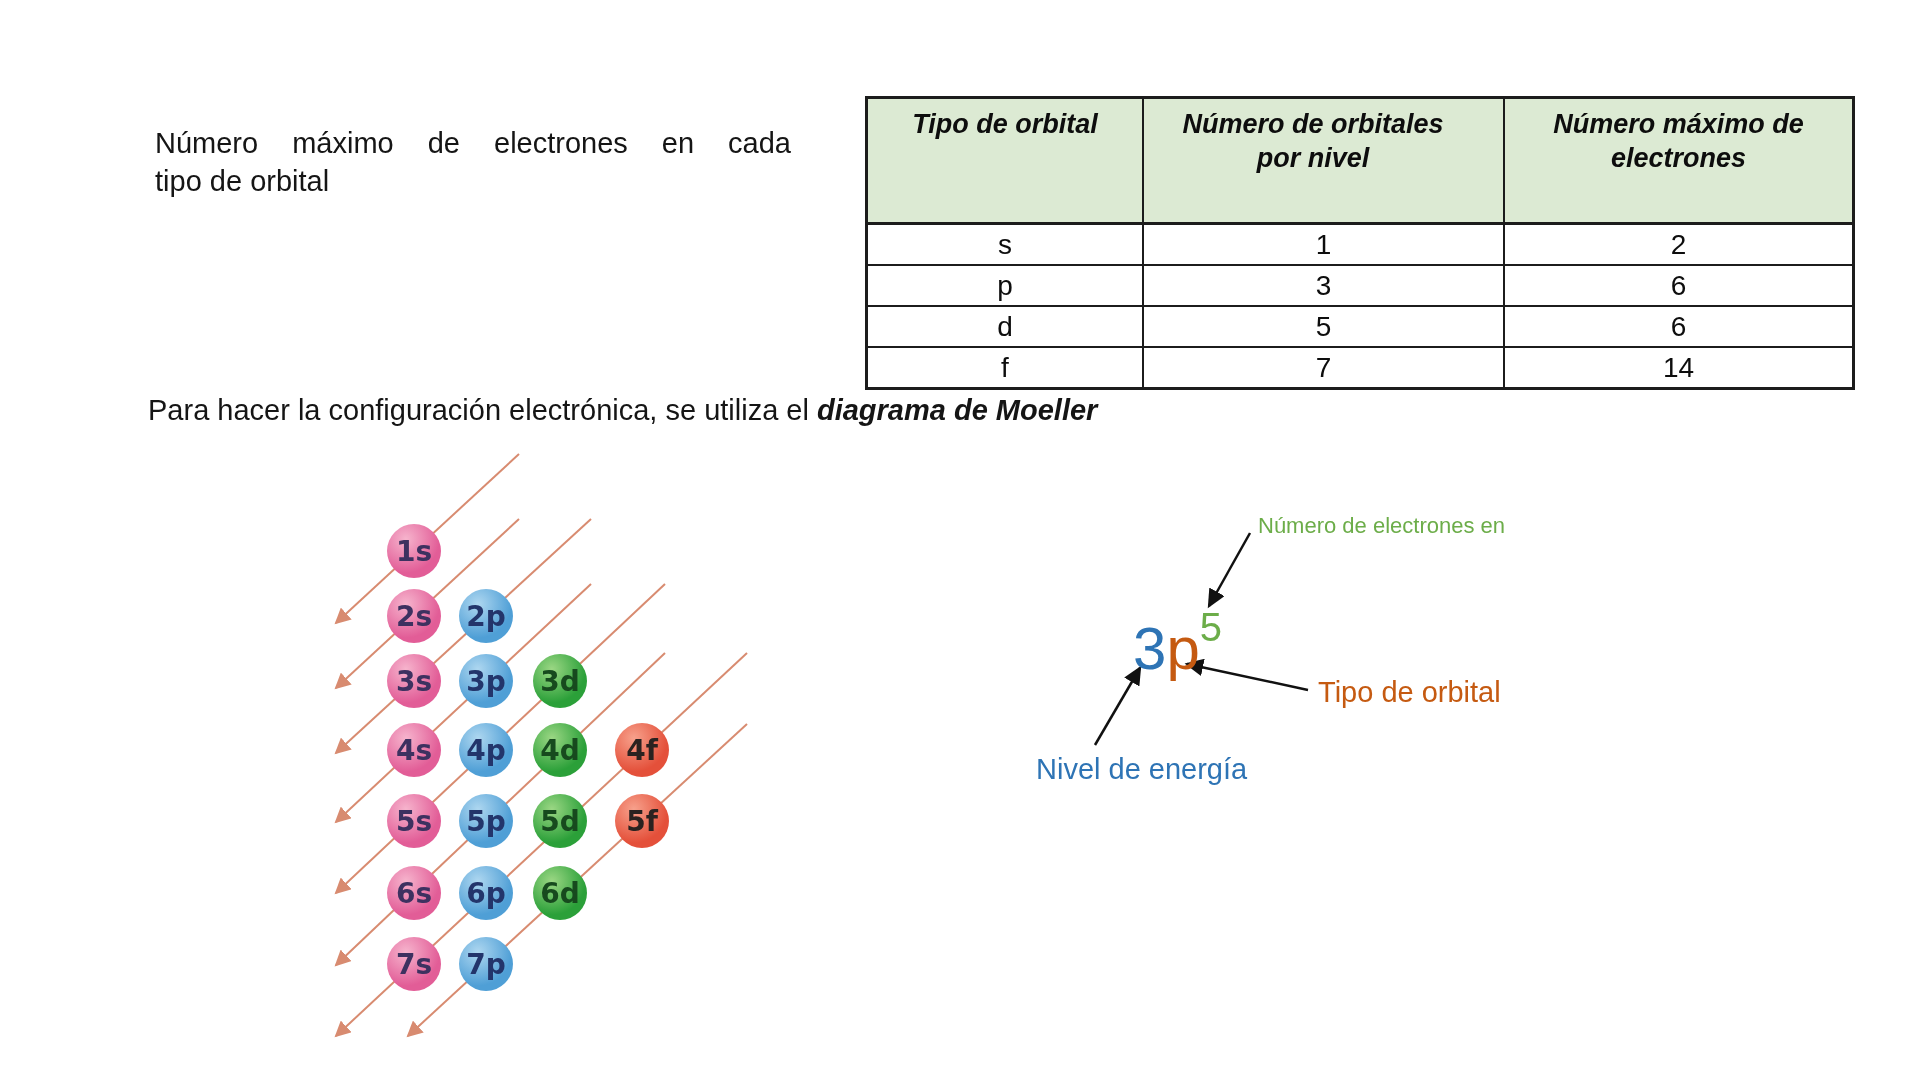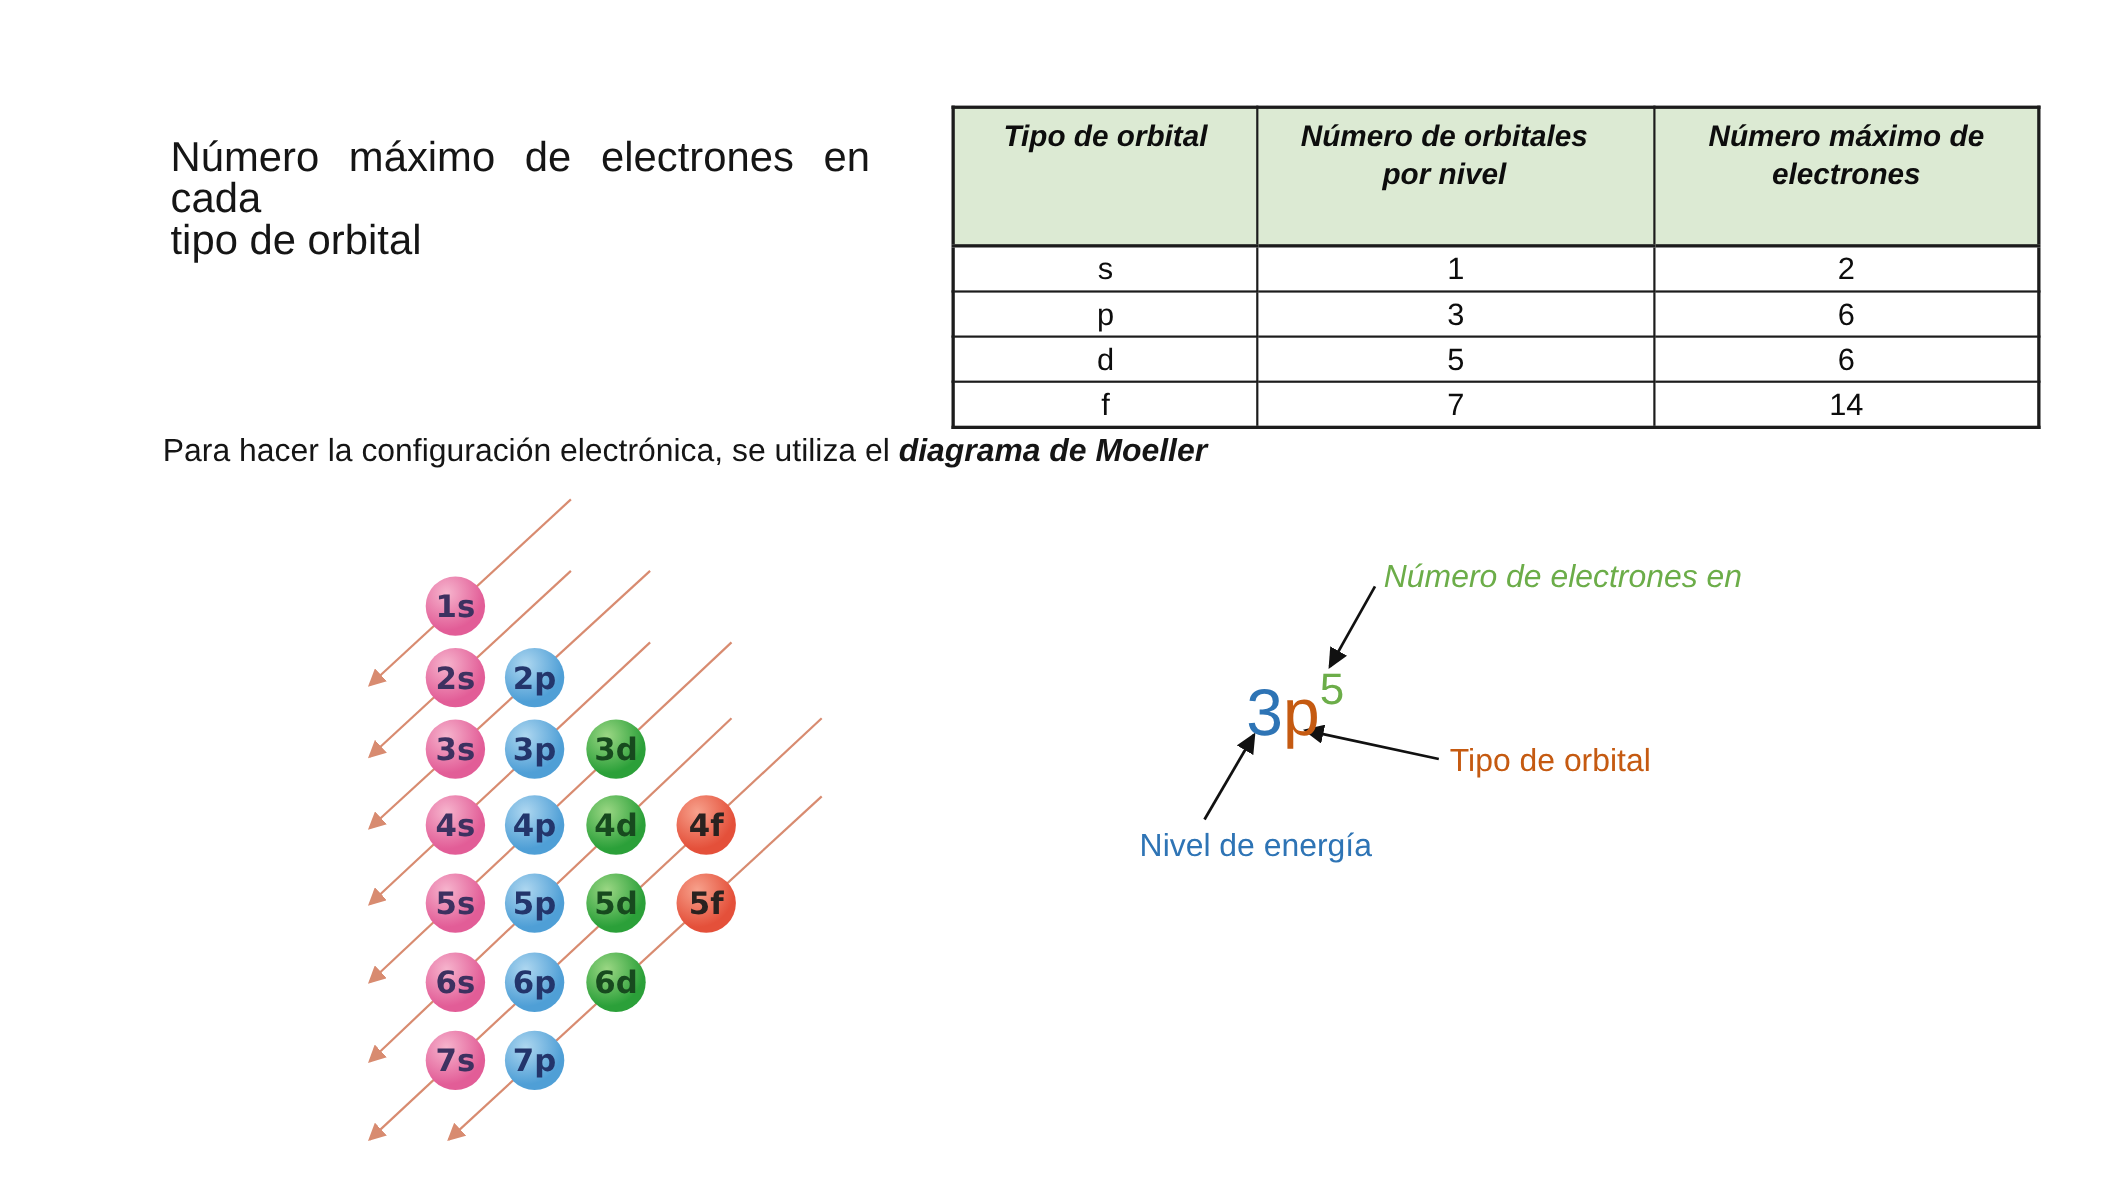--- a/index.html
+++ b/index.html
@@ -1,21 +1,21 @@
 <!DOCTYPE html>
 <html><head>
 <meta charset="utf-8">
 <style>
   html,body{margin:0;padding:0;background:#ffffff;}
   #canvas{
     position:relative;width:1920px;height:1080px;background:#ffffff;overflow:hidden;
     font-family:"Liberation Sans",sans-serif;color:#111;
   }
   
-  #intro{position:absolute;left:155px;top:124px;width:636px;font-size:38px;color:#151515;}
+  #intro{position:absolute;left:155px;top:124px;width:636px;font-size:29px;color:#151515;}
   #intro .j{text-align:justify;text-align-last:justify;line-height:38px;white-space:normal;}
   #intro .l2{line-height:38px;}
   
   #orbital-table{
     position:absolute;left:865px;top:96px;border-collapse:collapse;table-layout:fixed;
     border:3px solid #1c1c1c;
   }
   #orbital-table th,#orbital-table td{
     border:2px solid #1c1c1c;text-align:center;font-size:28px;color:#0d0d0d;
   }
@@ -31,21 +31,21 @@
   #orbital-table thead th.c3{padding-left:10px;padding-right:10px;}
   #orbital-table tbody td{height:39px;line-height:36px;padding:0;}
   
   #caption{position:absolute;left:148px;top:394px;font-size:29px;color:#151515;white-space:nowrap;}
   #caption .emph{font-weight:bold;font-style:italic;margin-top:17px;}
   
   #moeller-svg{position:absolute;left:260px;top:420px;}
   #moeller-svg text{font-family:"DejaVu Sans","Liberation Sans",sans-serif;font-weight:bold;font-size:28px;}
   
   #annot-arrows{position:absolute;left:1030px;top:480px;}
-  #electrons-label{position:absolute;left:1258px;top:509px;font-size:29px;line-height:33px;font-style:italic;}
+  #electrons-label{position:absolute;left:1258px;top:509px;font-size:22px;line-height:33px;}
   #symbol{position:absolute;left:1133px;top:597px;font-size:60px;line-height:60px;white-space:nowrap;}
   #symbol .sup{font-size:40px;vertical-align:28px;}
   #orbital-label{position:absolute;left:1318px;top:676px;font-size:29px;}
   #level-label{position:absolute;left:1036px;top:753px;font-size:29px;}
   
   #footer{position:absolute;left:800px;top:1016px;width:320px;text-align:center;font-size:25px;}
 </style>
 </head>
 <body>
 

